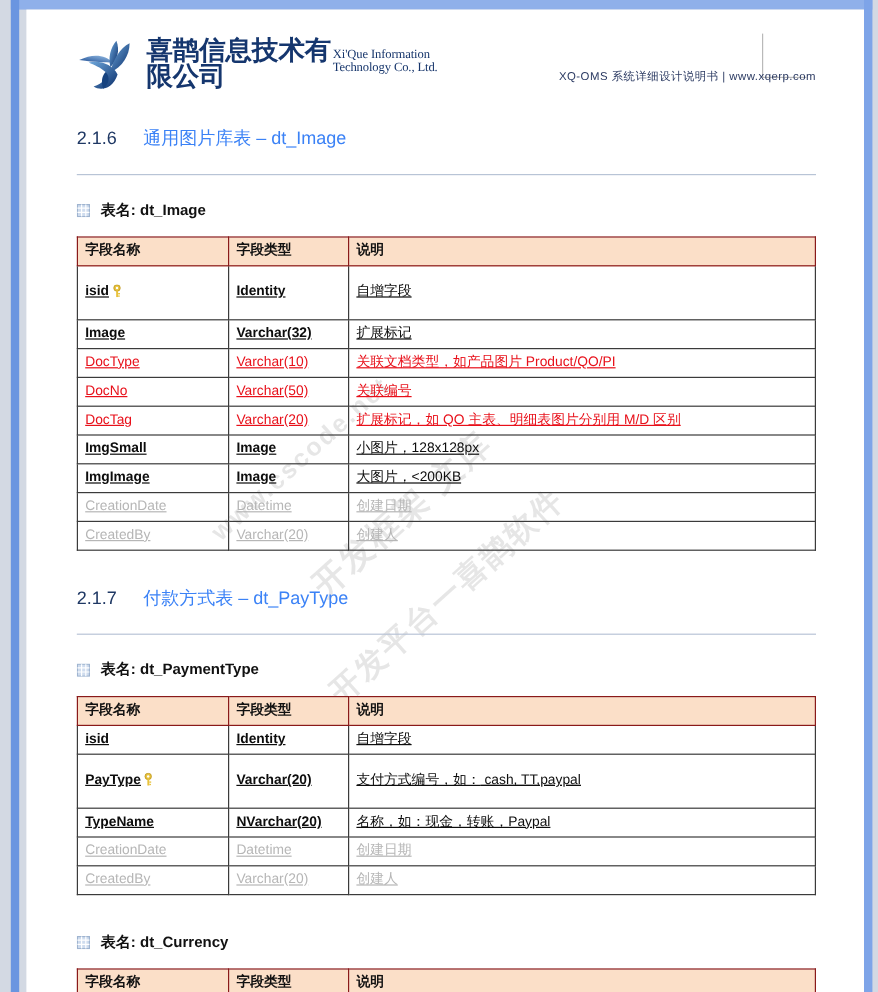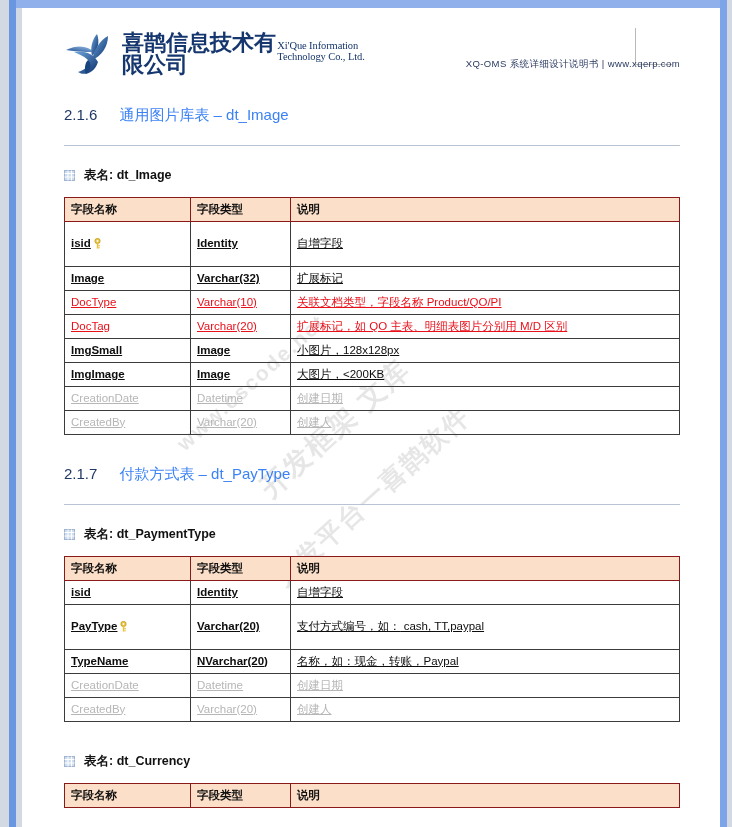--- a/index.html
+++ b/index.html
@@ -335,21 +335,26 @@
                   <td>自增字段</td>
                 </tr>
                 <tr>
                   <td class="bold">Image</td>
                   <td class="bold">Varchar(32)</td>
                   <td>扩展标记</td>
                 </tr>
                 <tr class="red">
                   <td>DocType</td>
                   <td>Varchar(10)</td>
-                  <td>关联文档类型，字段名称 Product/QO/PI</td>
+                  <td>关联文档类型，如产品图片 Product/QO/PI</td>
+                </tr>
+                <tr class="red">
+                  <td>DocNo</td>
+                  <td>Varchar(50)</td>
+                  <td>关联编号</td>
                 </tr>
                 <tr class="red">
                   <td>DocTag</td>
                   <td>Varchar(20)</td>
                   <td>扩展标记，如 QO 主表、明细表图片分别用 M/D 区别</td>
                 </tr>
                 <tr>
                   <td class="bold">ImgSmall</td>
                   <td class="bold">Image</td>
                   <td>小图片，128x128px</td>

